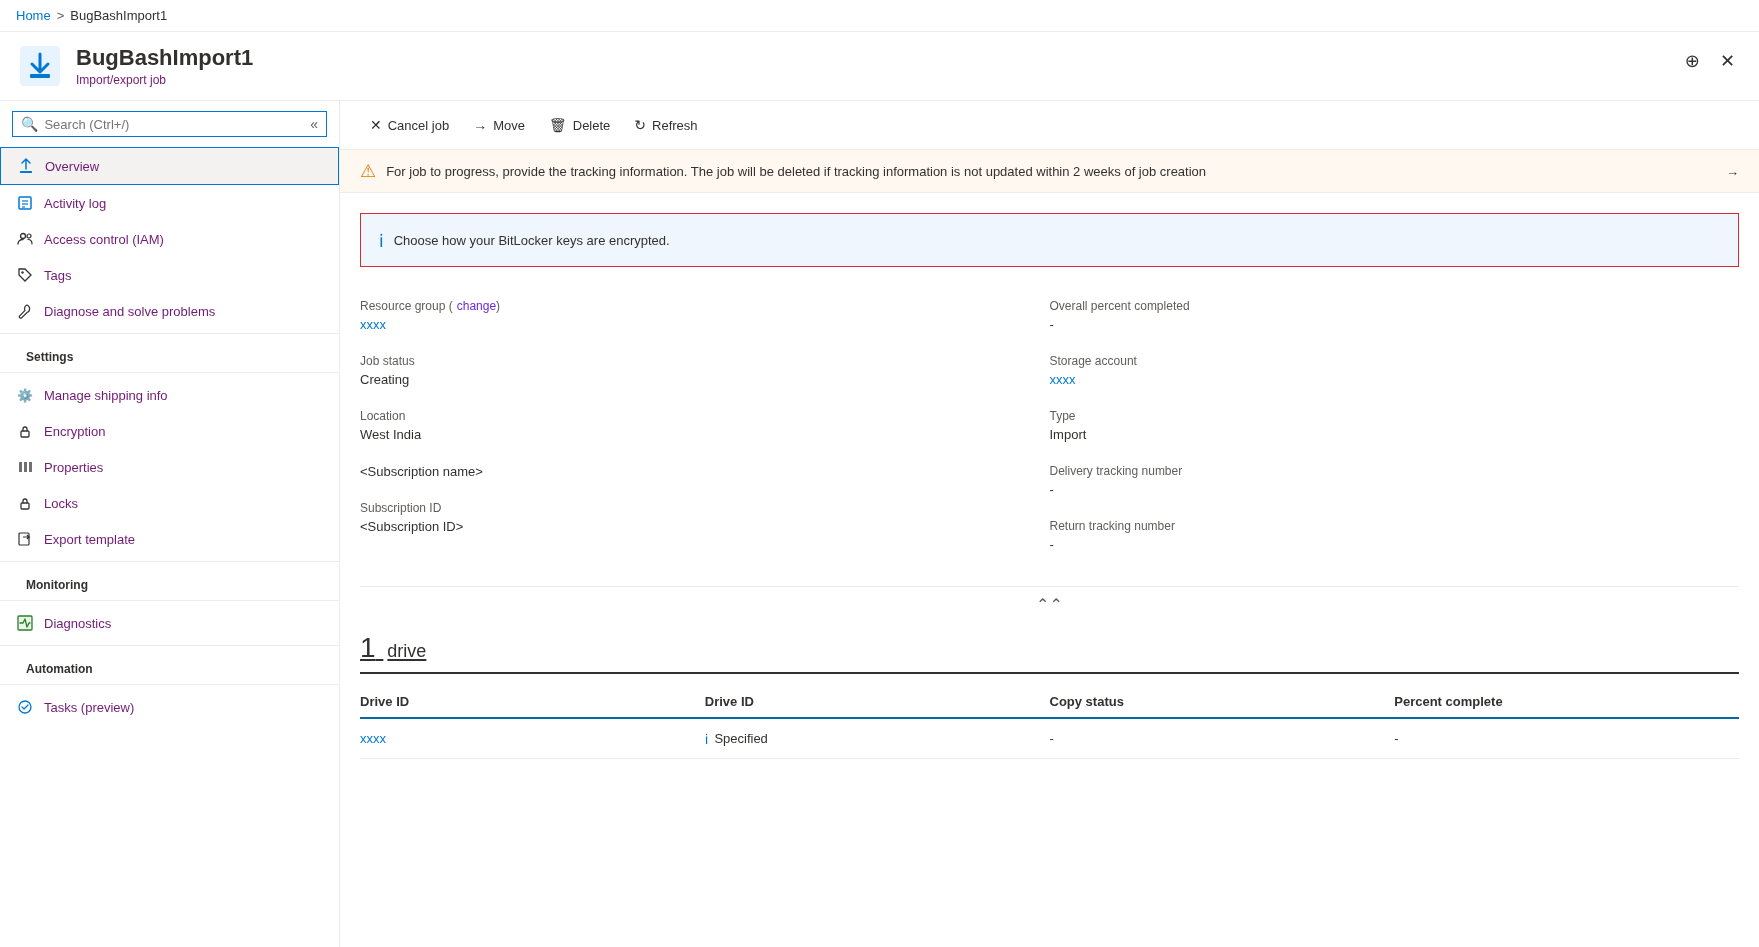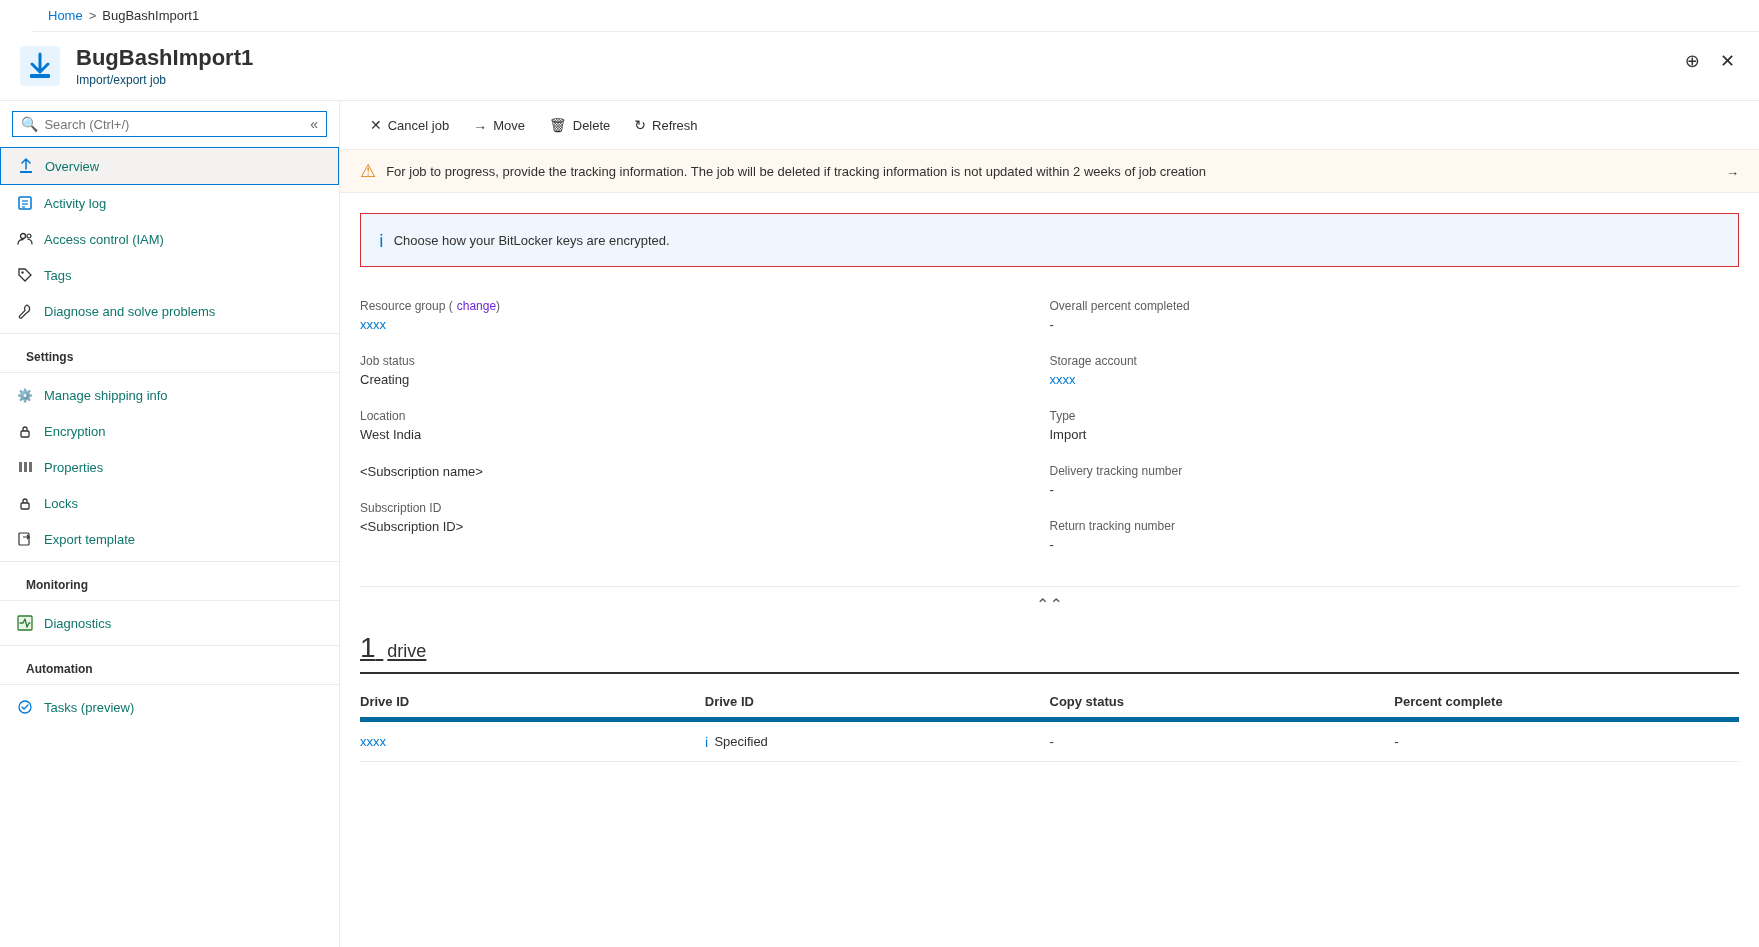--- a/index.html
+++ b/index.html
@@ -1,45 +1,45 @@
 <!DOCTYPE html>
 <html><head>
   <meta charset="utf-8">
   <style>
     * { box-sizing: border-box; margin: 0; padding: 0; }
     body { font-family: 'Segoe UI', Arial, sans-serif; font-size: 13px; background: #f3f2f1; color: #323130; }
 
     .app-container { display: flex; flex-direction: column; height: 947px; width: 1759px; background: #fff; overflow: hidden; }
 
     
-    .breadcrumb-bar { height: 32px; background: #fff; display: flex; align-items: center; padding: 0 16px; border-bottom: 1px solid #edebe9; font-size: 13px; margin-left: 32px; }
+    .breadcrumb-bar { height: 32px; background: #fff; display: flex; align-items: center; padding: 0 16px; border-bottom: 1px solid #edebe9; font-size: 13px; }
     .breadcrumb-bar a { color: #0078d4; text-decoration: none; }
     .breadcrumb-bar .sep { margin: 0 6px; color: #605e5c; }
     .breadcrumb-bar .current { color: #323130; }
 
     
     .page-header { display: flex; align-items: center; padding: 10px 16px; background: #fff; border-bottom: 1px solid #edebe9; min-height: 68px; position: relative; }
     .header-icon { width: 48px; height: 48px; margin-right: 12px; display: flex; align-items: center; justify-content: center; }
     .header-icon svg { width: 40px; height: 40px; }
     .header-text .title { font-size: 22px; font-weight: 600; color: #323130; }
-    .header-text .subtitle { font-size: 12px; color: #0c4a6e; margin-top: 2px; }
+    .header-text .subtitle { font-size: 12px; color: #701a75; margin-top: 2px; }
     .header-actions { position: absolute; right: 20px; top: 14px; display: flex; gap: 12px; }
     .header-actions .icon-btn { background: none; border: none; cursor: pointer; color: #323130; font-size: 18px; padding: 4px; }
 
     
     .main-layout { display: flex; flex: 1; overflow: hidden; }
 
     
     .sidebar { width: 340px; min-width: 340px; background: #fff; border-right: 1px solid #edebe9; overflow-y: auto; display: flex; flex-direction: column; }
     .search-box { margin: 10px 12px; display: flex; align-items: center; border: 1.5px solid #0078d4; padding: 4px 8px; background: #fff; }
     .search-box input { border: none; outline: none; font-size: 13px; flex: 1; color: #701a75; background: transparent; }
     .search-box .search-icon { color: #605e5c; margin-right: 6px; font-size: 14px; }
     .collapse-btn { margin-left: auto; background: none; border: none; cursor: pointer; color: #605e5c; font-size: 14px; }
 
-    .sidebar-item { display: flex; align-items: center; padding: 9px 16px; cursor: pointer; font-size: 13px; color: #0f766e; gap: 10px; }
+    .sidebar-item { display: flex; align-items: center; padding: 9px 16px; cursor: pointer; font-size: 13px; color: #701a75; gap: 10px; }
     .sidebar-item.active { background: #f3f2f1; border: 1.5px solid #0078d4; }
     .sidebar-item .item-icon { width: 18px; height: 18px; display: flex; align-items: center; justify-content: center; flex-shrink: 0; }
 
     .sidebar-section-label { padding: 12px 16px 4px 16px; font-size: 12px; font-weight: 600; color: #323130; margin-left: 10px; }
     .sidebar-divider { height: 1px; background: #edebe9; margin: 4px 0; }
 
     
     .content { flex: 1; overflow-y: auto; display: flex; flex-direction: column; }
 
     
@@ -70,21 +70,21 @@
 
     
     .collapse-row { display: flex; justify-content: center; padding: 8px 0; border-top: 1px solid #edebe9; }
 
     
     .drive-section { margin-top: 10px; }
     .drive-count { font-size: 28px; font-weight: 300; margin-bottom: 12px; border-bottom: 2px solid #323130; padding-bottom: 8px; text-decoration: underline; }
     .drive-count span { font-weight: 300; font-size: 18px; margin-left: 4px; }
 
     .drive-table { width: 100%; border-collapse: collapse; }
-    .drive-table th { text-align: left; font-size: 13px; font-weight: 600; color: #323130; padding: 8px 0; border-bottom: 5px solid #0369a1; }
+    .drive-table th { text-align: left; font-size: 13px; font-weight: 600; color: #323130; padding: 8px 0; border-bottom: 2px solid #0369a1; }
     .drive-table td { padding: 10px 0; font-size: 13px; color: #323130; border-bottom: 1px solid #edebe9; }
     .drive-table th:nth-child(1), .drive-table td:nth-child(1) { width: 25%; }
     .drive-table th:nth-child(2), .drive-table td:nth-child(2) { width: 25%; }
     .drive-table th:nth-child(3), .drive-table td:nth-child(3) { width: 25%; }
     .drive-table th:nth-child(4), .drive-table td:nth-child(4) { width: 25%; }
 
     .specified-badge { display: inline-flex; align-items: center; gap: 6px; }
     .specified-badge .spec-icon { color: #0078d4; font-size: 14px; }
 
     

